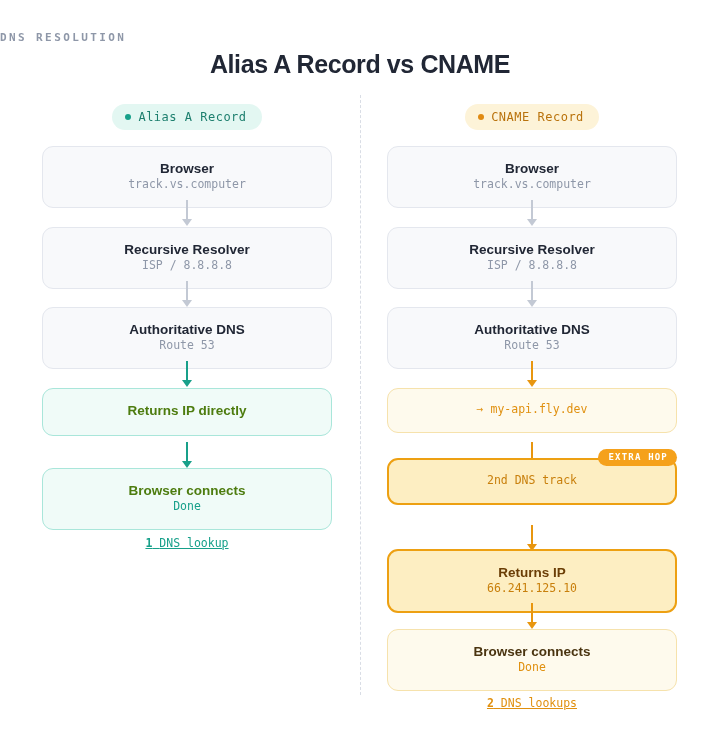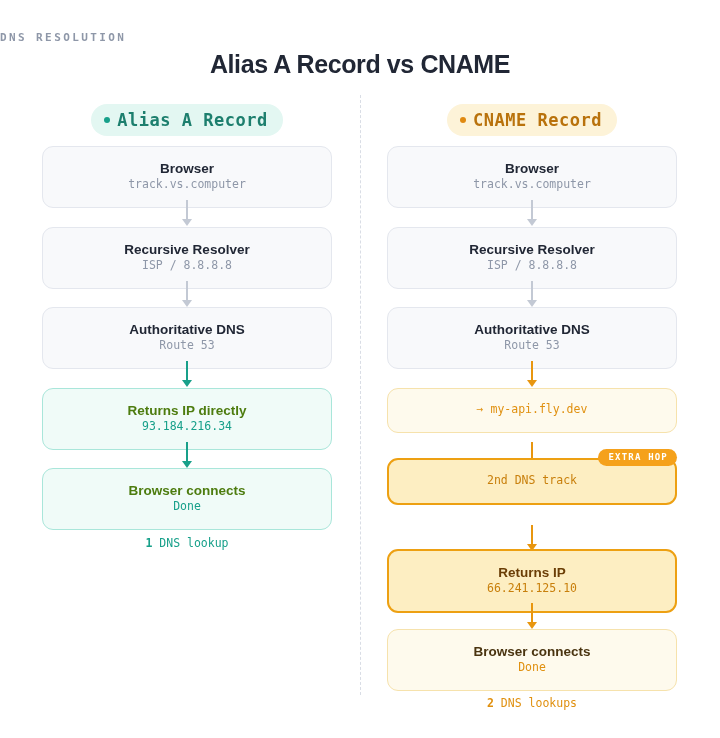--- a/index.html
+++ b/index.html
@@ -38,21 +38,21 @@
   .col{position:absolute;top:0;width:290px;}
   .col-left{left:42px;}
   .col-right{left:387px;}
 
   
   .pill{
     display:inline-flex;align-items:center;gap:7px;
     padding:6px 15px 6px 13px;
     border-radius:999px;
     font-family:"DejaVu Sans Mono","Liberation Mono",monospace;
-    font-size:17px;font-weight:700;letter-spacing:.5px;
+    font-size:12px;font-weight:400;letter-spacing:.5px;
   }
   .pill-wrap{position:absolute;top:104px;width:290px;text-align:center;}
   .pill.teal{background:#e3f7f2;color:#1d7f6e;}
   .pill.amber{background:#fdf3d8;color:#b9720c;}
   .dot{width:6px;height:6px;border-radius:50%;display:inline-block;}
   .dot.teal{background:#17a08a;}
   .dot.amber{background:#e08a12;}
 
   
   .node{
@@ -107,20 +107,21 @@
   .arrow.teal .stem{background:#18a08a;}
   .arrow.teal .head{border-top:7px solid #18a08a;}
   .arrow.amber .stem{background:#e8960f;}
   .arrow.amber .head{border-top:7px solid #e8960f;}
 
   
   .count{
     position:absolute;left:0;width:290px;text-align:center;
     font-family:"DejaVu Sans Mono","Liberation Mono",monospace;
     font-size:11.5px;
+    text-decoration:underline;
   }
   .count b{font-weight:700;}
   .count.teal{color:#17a08a;}
   .count.amber{color:#e0900f;}
 </style>
 </head>
 <body>
 
 <div class="page">
 
@@ -160,21 +161,20 @@
       <div class="t">Authoritative DNS</div>
       <div class="s">Route 53</div>
     </div>
     <div class="arrow teal" style="top:361px">
       <div class="stem" style="height:19px"></div>
         <div class="head"></div>
     </div>
 
     <div class="node teal" style="top:388px">
       <div class="t">Returns IP directly</div>
-      <div class="s">93.184.216.34</div>
     </div>
     <div class="arrow teal" style="top:442px">
       <div class="stem" style="height:19px"></div>
         <div class="head"></div>
     </div>
 
     <div class="node teal" style="top:468px">
       <div class="t">Browser connects</div>
       <div class="s">Done</div>
     </div>

